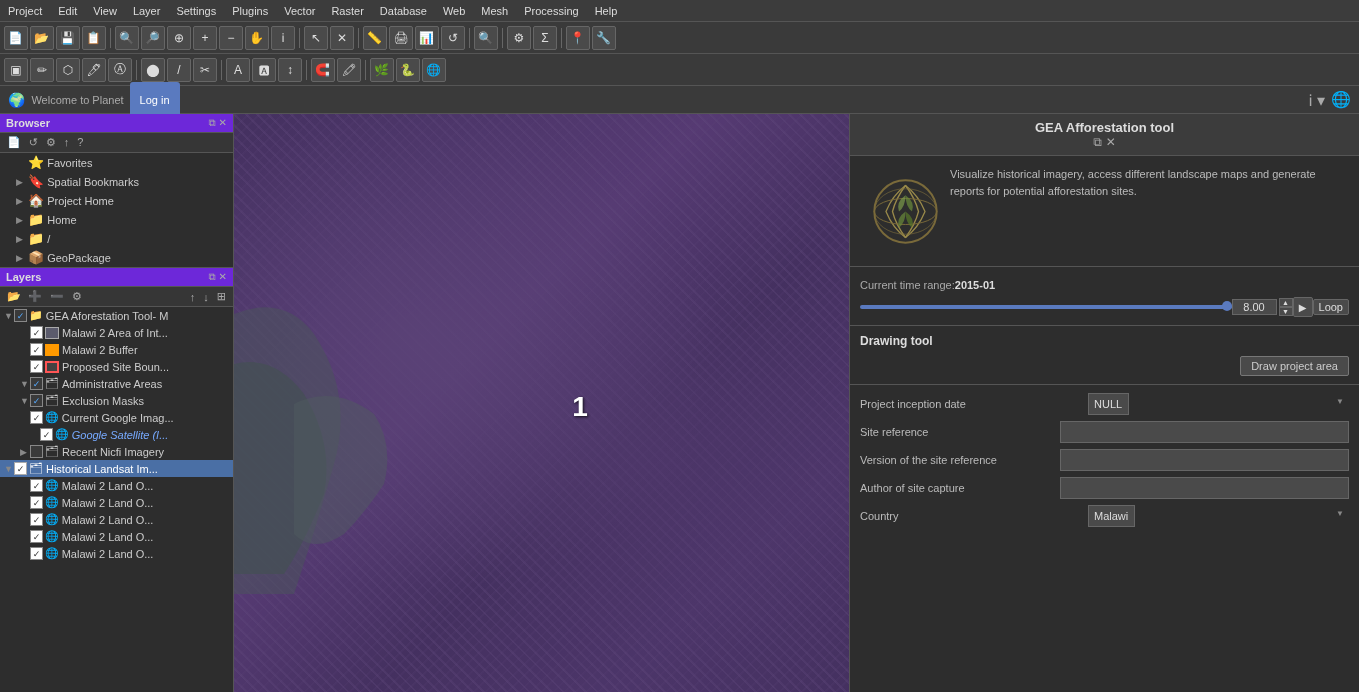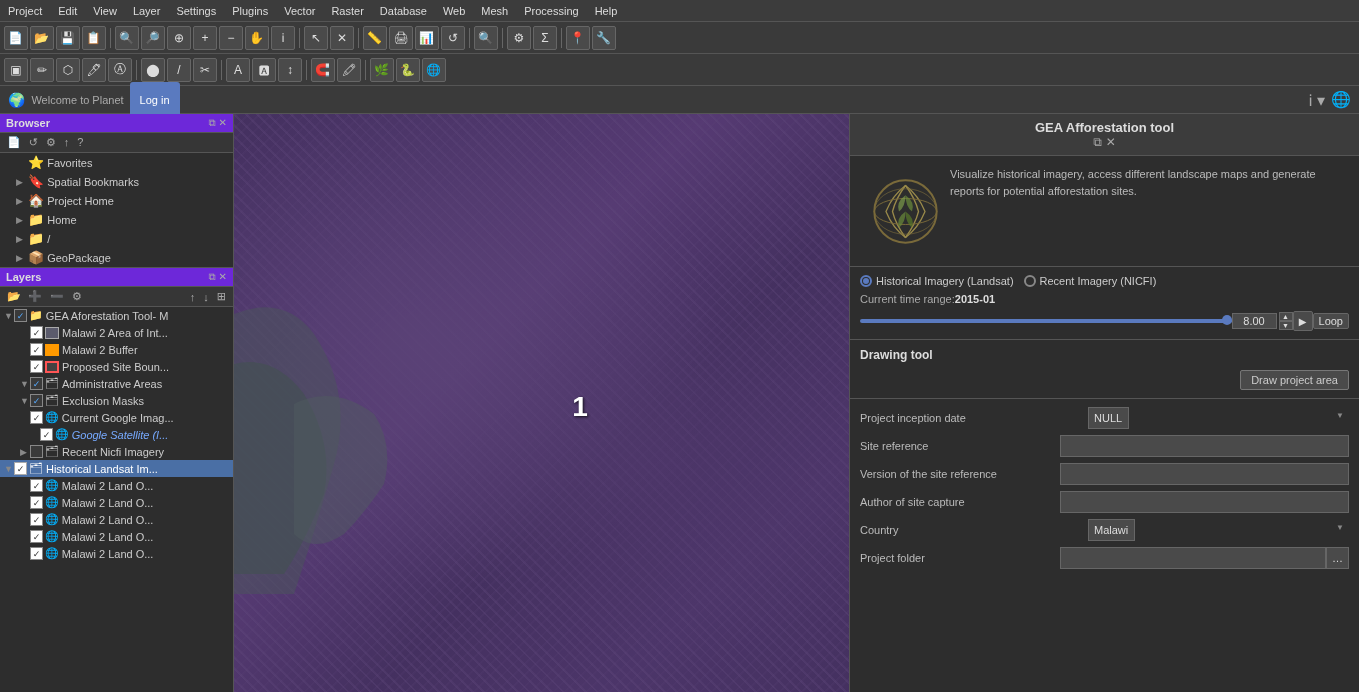--- a/index.html
+++ b/index.html
@@ -423,30 +423,20 @@
           <path d="M50 50 Q35 60 40 75 Q50 67 50 50Z" fill="#6a8a3a" opacity="0.7"></path>
         </svg>
       </div>
       <p class="tool-desc-text">Visualize historical imagery, access different landscape maps and generate reports for potential afforestation sites.</p>
     </div>
 
     <div class="section-divider"></div>
 
     <div class="sub-section">
 
-      <div class="radio-row">
-        <div class="radio-item">
-          <div class="radio-circle checked"></div>
-          <span class="radio-label">Historical Imagery (Landsat)</span>
-        </div>
-        <div class="radio-item">
-          <div class="radio-circle"></div>
-          <span class="radio-label">Recent Imagery (NICFI)</span>
-        </div>
-      </div>
 
       <div class="time-range-row">
         <span class="time-label">Current time range:</span>
         <span class="time-value">2015-01</span>
       </div>
 
       <div class="time-range-row" style="margin-top:6px;">
         <div class="time-slider" style="flex:1;">
           <div class="time-slider-thumb"></div>
         </div>
@@ -499,22 +489,17 @@
 
       <div class="form-row">
         <span class="form-label">Country</span>
         <div class="form-select-wrap">
           <select class="form-select">
             <option>Malawi</option>
           </select>
         </div>
       </div>
 
-      <div class="form-row">
-        <span class="form-label">Project folder</span>
-        <input class="form-input" type="text" value="" style="flex: 1 1 0%;">
-        <button class="form-btn-dots">…</button>
-      </div>
 
     </div>
   </div>
 
 </div>
 
 </body></html>

